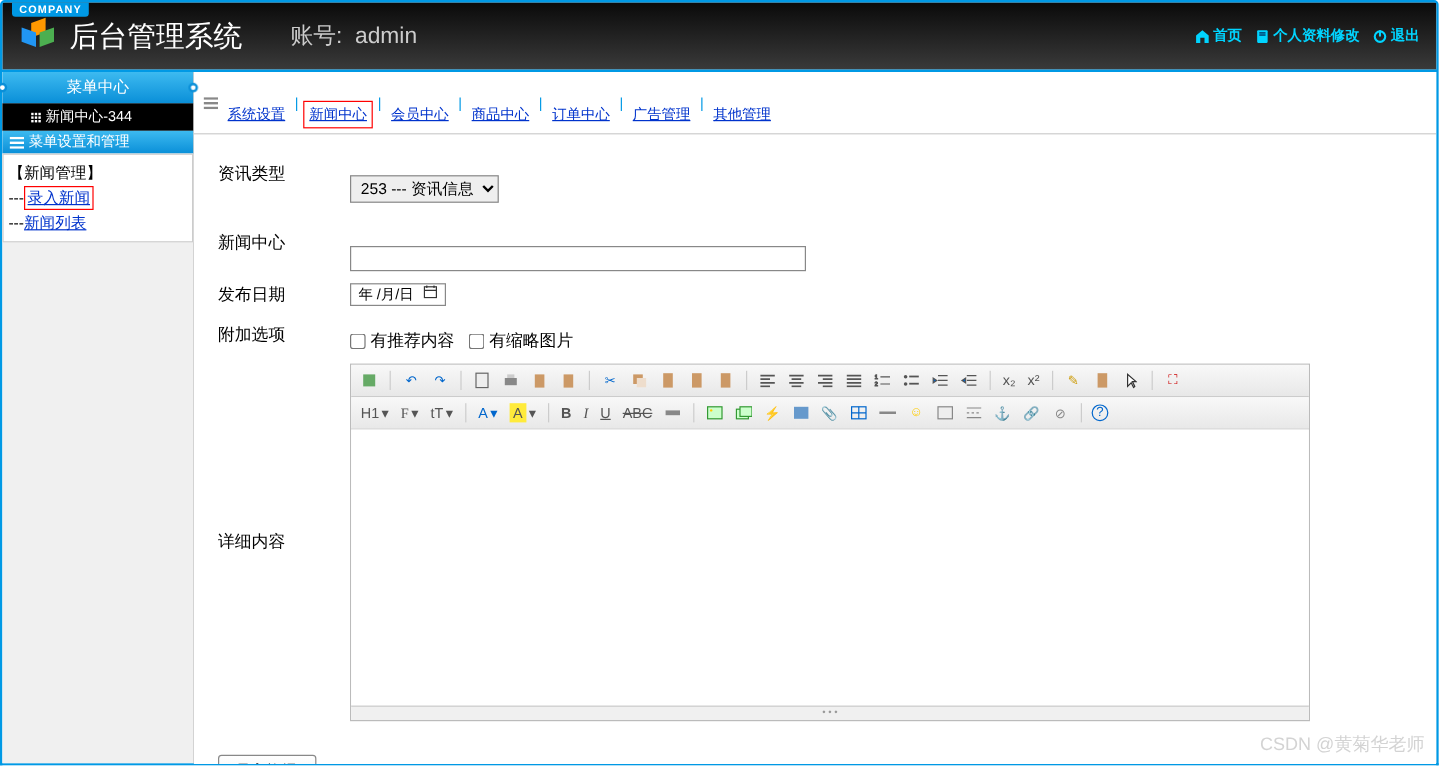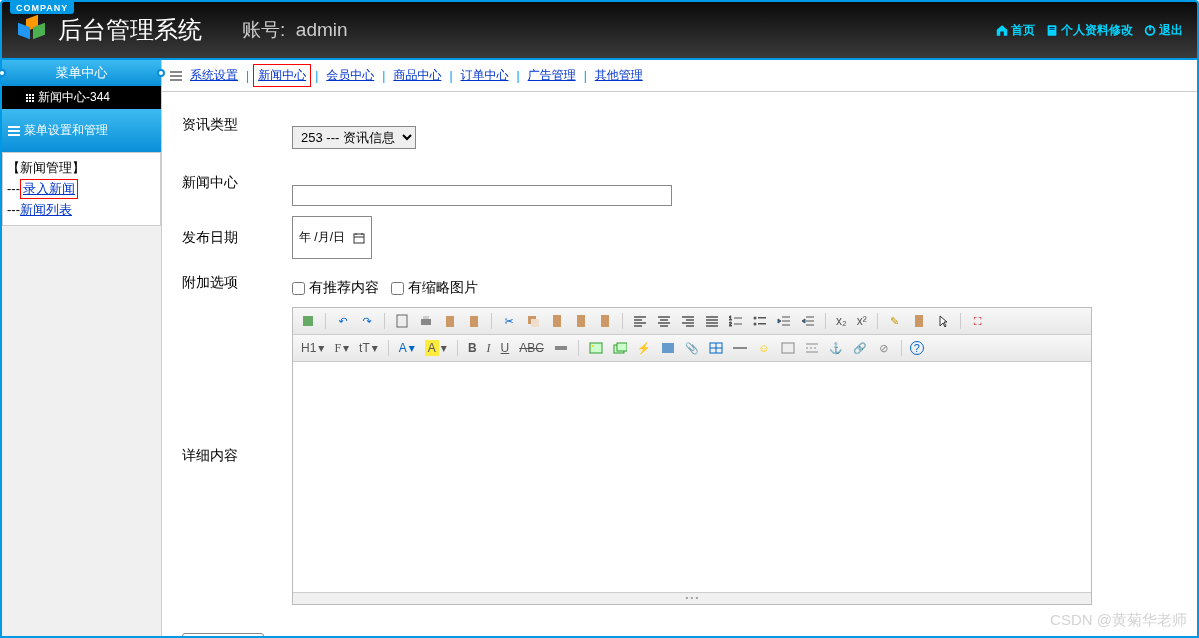--- a/index.html
+++ b/index.html
@@ -21,42 +21,42 @@
 
 .main-wrap { display: flex; height: calc(638px - 60px); border: 2px solid #0099e5; border-top: none; }
 
 .sidebar { width: 160px; background: #f0f0f0; border-right: 1px solid #ccc; }
 .menu-header { background: linear-gradient(#3dbaf0, #0a8fd8); color: #fff; text-align: center; padding: 4px; font-size: 13px; position: relative; }
 .pin { width: 8px; height: 8px; background: #fff; border-radius: 50%; border: 2px solid #0a8fd8; position: absolute; top: 50%; transform: translateY(-50%); }
 .pin-l { left: -4px; } .pin-r { right: -4px; }
 .menu-sub { background: #000; color: #fff; padding: 3px 24px; font-size: 12px; display: flex; align-items: center; gap: 4px; }
 .dots { display: inline-grid; grid-template-columns: repeat(3, 2px); gap: 1px; }
 .dots i { width: 2px; height: 2px; background: #fff; }
-.menu-section { background: linear-gradient(#3dbaf0, #0a8fd8); color: #fff; padding: 13px 6px; font-size: 12px; display: flex; align-items: center; gap: 4px; }
+.menu-section { background: linear-gradient(#3dbaf0, #0a8fd8); color: #fff; padding: 1px 6px; font-size: 12px; display: flex; align-items: center; gap: 4px; }
 .menu-body { background: #fff; border: 1px solid #ccc; padding: 4px; font-size: 13px; }
 .menu-group { color: #000; margin: 2px 0; }
 .menu-link { color: #0033cc; text-decoration: underline; cursor: pointer; }
 .menu-item-line { margin: 2px 0; }
 .highlight-red { border: 1px solid red; padding: 0 2px; display: inline-block; }
 
 .content { flex: 1; background: #fff; overflow: auto; padding: 0; }
 .tabs { display: flex; gap: 4px; padding: 4px 8px; border-bottom: 1px solid #ccc; background: #fff; align-items: center; }
-.tab { color: #0033cc; text-decoration: underline; padding: 2px 4px; cursor: pointer; font-size: 12px; }
+.tab { color: #0033cc; text-decoration: underline; padding: 2px 4px; cursor: pointer; font-size: 12px; margin-top: 20px; }
 .tab-sep { color: #0099e5; }
 .tab.active { border: 1px solid red; }
 
 .breadcrumb { background: linear-gradient(#d0ecff, #a8d8f8); border: 1px solid #7ec0ee; padding: 4px 8px; margin: 2px 4px; font-size: 12px; display: flex; align-items: center; gap: 4px; }
 .bc-bold { font-weight: bold; }
 
 .form-area { padding: 8px 20px; }
 .form-row { display: flex; align-items: center; margin-bottom: 10px; }
 .form-label { width: 110px; font-size: 14px; color: #000; }
 .form-ctrl select, .form-ctrl input[type=text] { border: 1px solid #888; padding: 2px 4px; font-size: 13px; margin-top: 26px; }
 .form-ctrl input[type=text].wide { width: 380px; }
-.date-input { border: 1px solid #888; padding: 12px 6px; font-size: 12px; display: inline-flex; align-items: center; gap: 8px; }
+.date-input { border: 1px solid #888; padding: 0 6px; font-size: 12px; display: inline-flex; align-items: flex-start; gap: 8px; }
 .chk-group { display: flex; gap: 12px; align-items: center; font-size: 14px; }
 .chk-group label { display: flex; align-items: center; gap: 4px; margin-top: 10px; }
 
 .editor-wrap { border: 1px solid #bbb; background: #fff; }
 .editor-toolbar { background: linear-gradient(#f8f8f8, #e8e8e8); border-bottom: 1px solid #ccc; padding: 4px 6px; display: flex; flex-wrap: wrap; gap: 6px; align-items: center; }
 .tb-btn { width: 18px; height: 18px; display: inline-flex; align-items: center; justify-content: center; cursor: pointer; color: #555; font-size: 11px; }
 .tb-sep { width: 1px; height: 16px; background: #ccc; margin: 0 2px; }
 .tb-txt { font-size: 12px; color: #555; padding: 0 2px; cursor: pointer; display: inline-flex; align-items: center; gap: 2px; }
 .tb-bold { font-weight: bold; }
 .tb-ital { font-style: italic; font-family: serif; }

